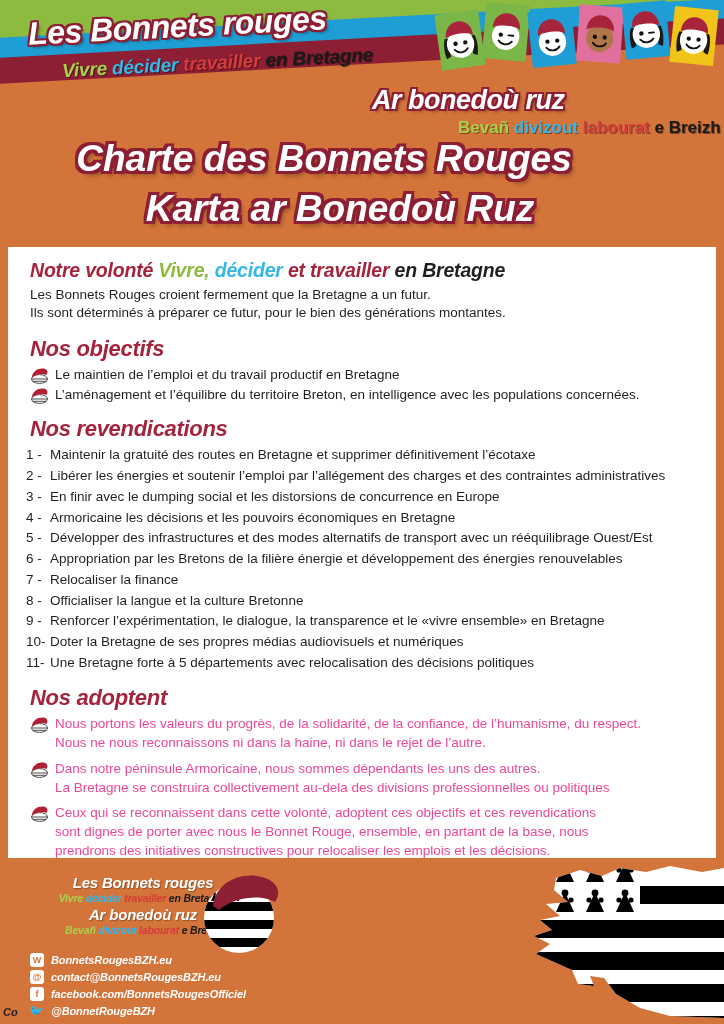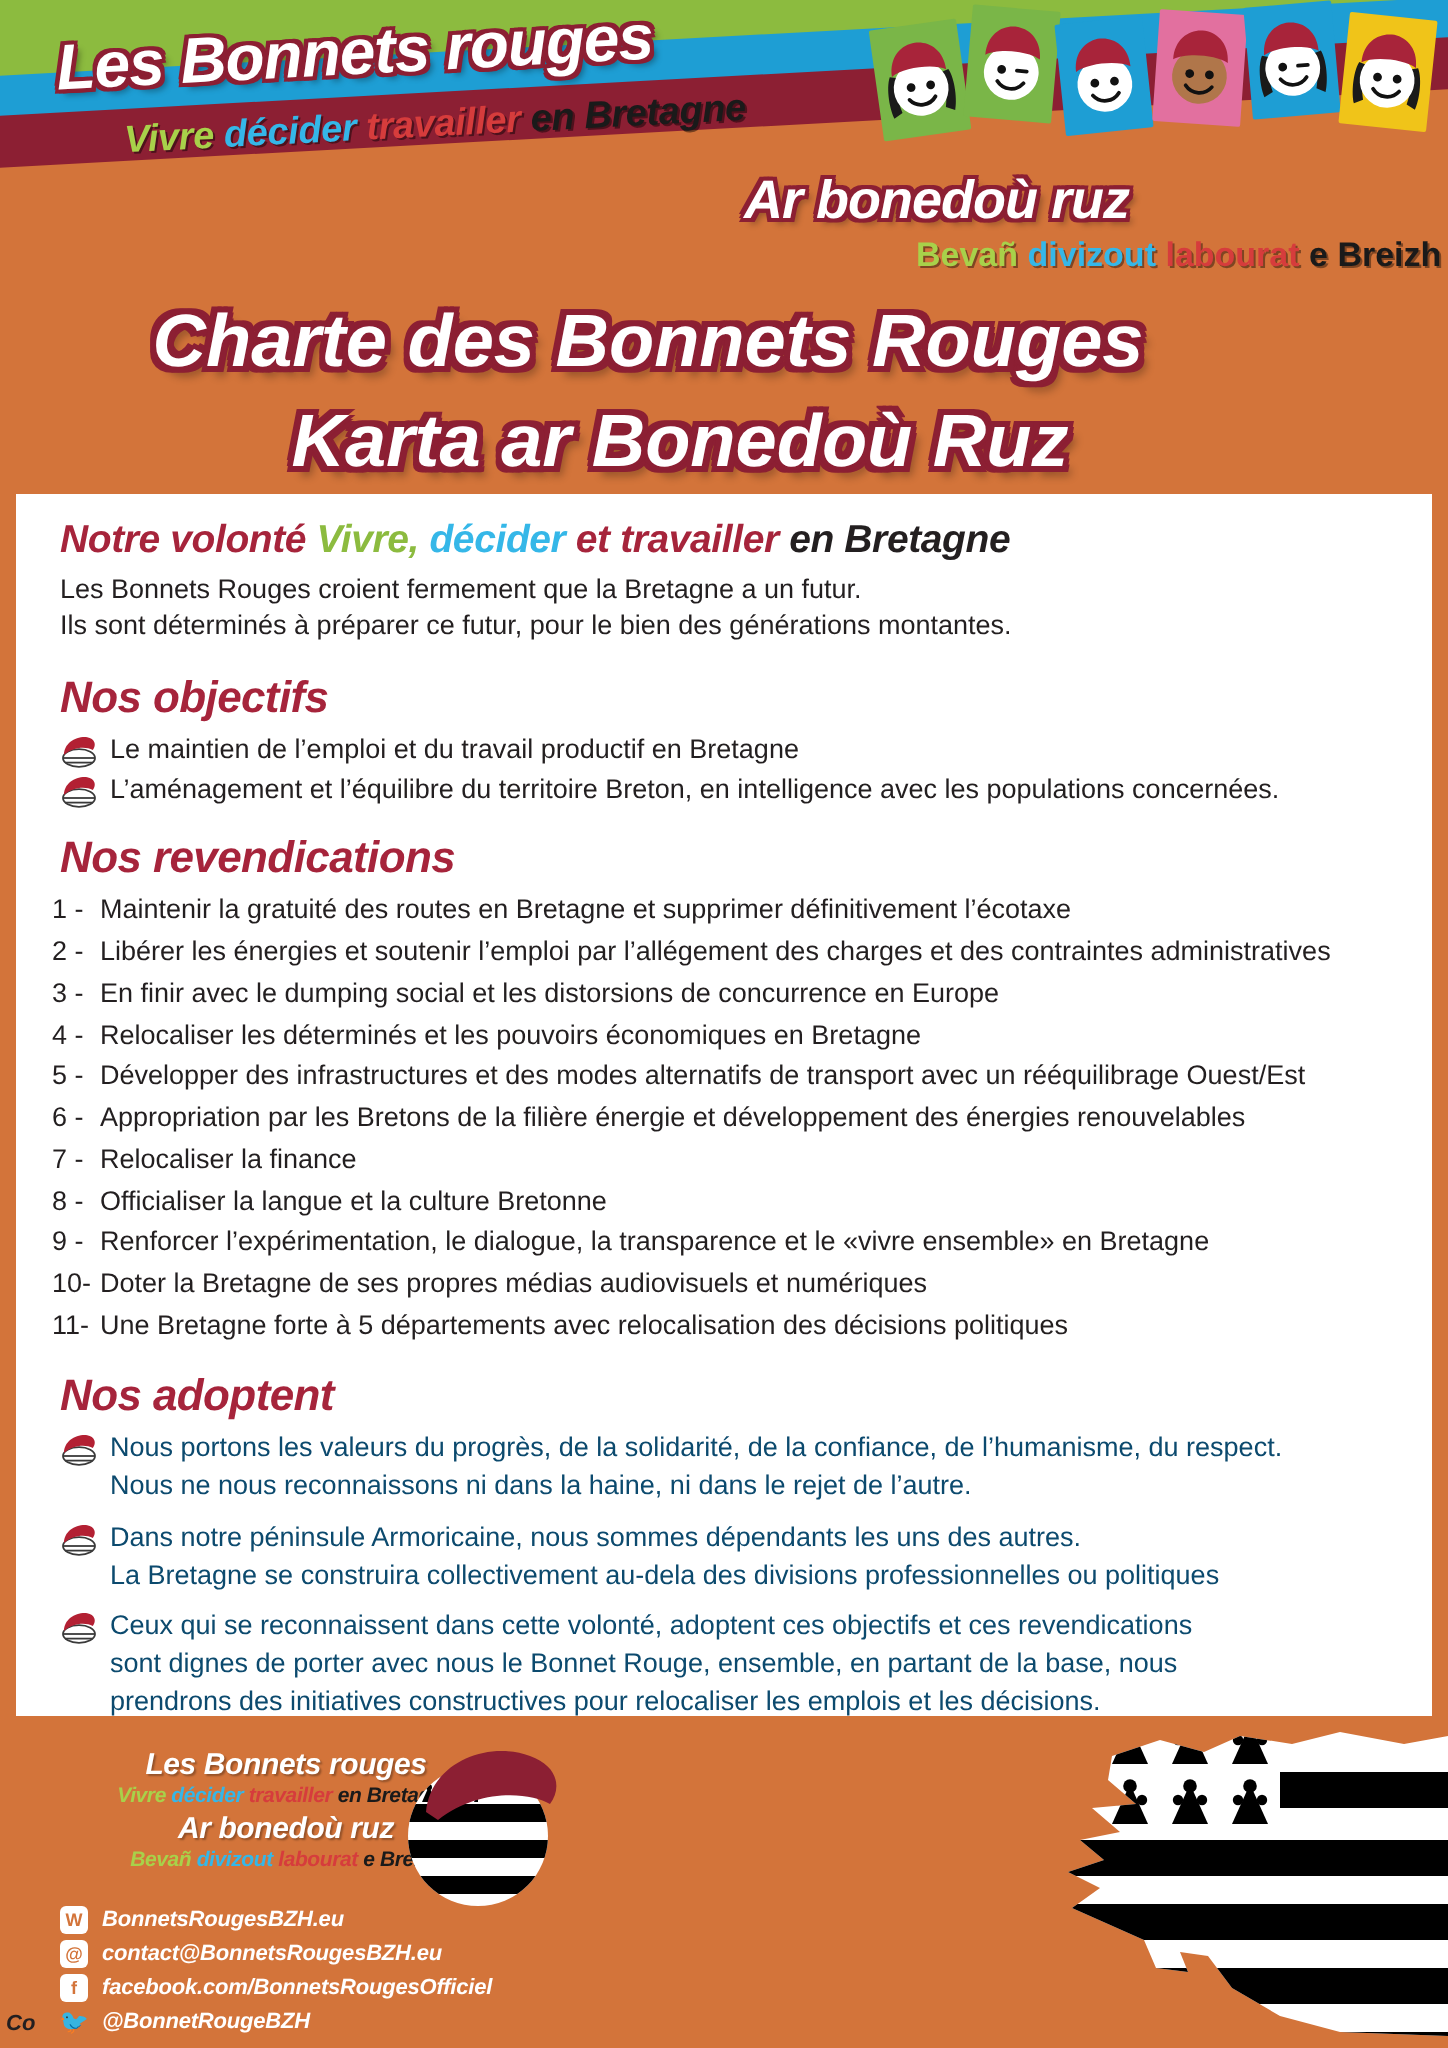--- a/index.html
+++ b/index.html
@@ -69,21 +69,21 @@
   .c-red{color:#d63c3c;}
   .c-black{color:#1a1a1a;}
 
   
   .faces{position:absolute;left:432px;top:0px;width:292px;height:78px;}
   .card{position:absolute;width:44px;height:56px;}
   .card .bg{position:absolute;inset:0;border-radius:1px;}
   .card svg{position:absolute;left:50%;top:50%;transform:translate(-50%,-48%);}
 
   
-  .maintitle{position:absolute;left:0;top:148px;width:724px;height:112px;}
+  .maintitle{position:absolute;left:0;top:136px;width:724px;height:112px;}
   .mt1,.mt2{
     position:absolute;width:100%;text-align:center;
     font-size:37px;font-weight:bold;font-style:italic;color:#ffffff;
     letter-spacing:0px;white-space:nowrap;
     text-shadow:
       3px 0 0 #8c1f33,-3px 0 0 #8c1f33,0 3px 0 #8c1f33,0 -3px 0 #8c1f33,
       3px 3px 0 #8c1f33,-3px -3px 0 #8c1f33,3px -3px 0 #8c1f33,-3px 3px 0 #8c1f33,
       2px 2px 0 #8c1f33,4px 5px 4px rgba(0,0,0,.3);
   }
   .mt1{top:2px;left:-38px;}
@@ -115,21 +115,21 @@
 
   .bullet-row{display:flex;align-items:flex-end;margin:1px 0 1px 8px;}
   .bullet-ic{flex:0 0 auto;width:19px;height:17px;margin-right:6px;margin-top:2px;}
   .bullet-tx{font-size:13.5px;color:#231f20;line-height:1.36;}
 
   .num-row{display:flex;align-items:flex-start;margin:0.5px 0 0.5px 4px;}
   .num-k{flex:0 0 24px;font-size:13.5px;color:#231f20;line-height:1.5;}
   .num-t{font-size:13.5px;color:#231f20;line-height:1.5;}
 
   .val-row{display:flex;align-items:flex-start;margin:3px 0 6px 8px;}
-  .val-tx{font-size:13.5px;color:#0c4a6e;line-height:1.42;}
+  .val-tx{font-size:13.5px;color:#ec4899;line-height:1.42;}
 
   
   .footer{position:absolute;left:0;top:858px;width:724px;height:166px;background:#d3743a;overflow:hidden;}
   .footer-logo{position:absolute;left:18px;top:16px;width:250px;text-align:center;}
   .fl1{font-size:15px;font-weight:bold;font-style:italic;color:#ffffff;letter-spacing:-0.2px;text-shadow:1px 1px 1px rgba(0,0,0,.3);}
   .fl2{font-size:10.5px;font-weight:bold;font-style:italic;letter-spacing:-0.2px;margin-top:1px;}
   .fl3{font-size:15px;font-weight:bold;font-style:italic;color:#ffffff;letter-spacing:-0.2px;margin-top:2px;text-shadow:1px 1px 1px rgba(0,0,0,.3);}
   .fl4{font-size:10.5px;font-weight:bold;font-style:italic;letter-spacing:-0.2px;margin-top:1px;}
 
   .contacts{position:absolute;left:30px;top:95px;}
@@ -289,21 +289,21 @@
           <div class="num-row">
             <span class="num-k">2 -</span>
             <span class="num-t">Libérer les énergies et soutenir l’emploi par l’allégement des charges et des contraintes administratives</span>
           </div>
           <div class="num-row">
             <span class="num-k">3 -</span>
             <span class="num-t">En finir avec le dumping social et les distorsions de concurrence en Europe</span>
           </div>
           <div class="num-row">
             <span class="num-k">4 -</span>
-            <span class="num-t">Relocaliser les déterminés et les pouvoirs économiques en Bretagne</span>
+            <span class="num-t">Armoricaine les décisions et les pouvoirs économiques en Bretagne</span>
           </div>
           <div class="num-row">
             <span class="num-k">5 -</span>
             <span class="num-t">Développer des infrastructures et des modes alternatifs de transport avec un rééquilibrage Ouest/Est</span>
           </div>
           <div class="num-row">
             <span class="num-k">6 -</span>
             <span class="num-t">Appropriation par les Bretons de la filière énergie et développement des énergies renouvelables</span>
           </div>
           <div class="num-row">

